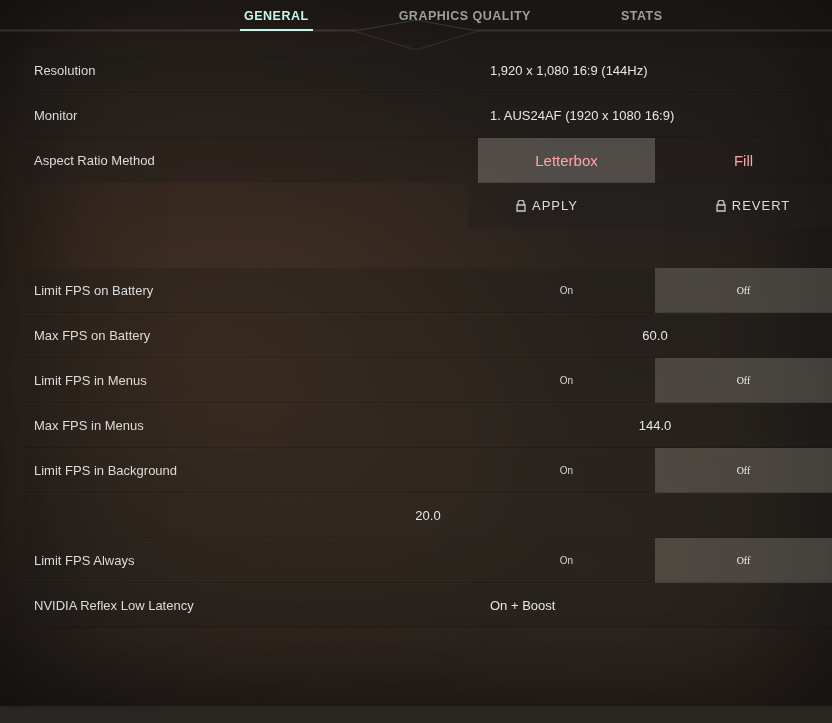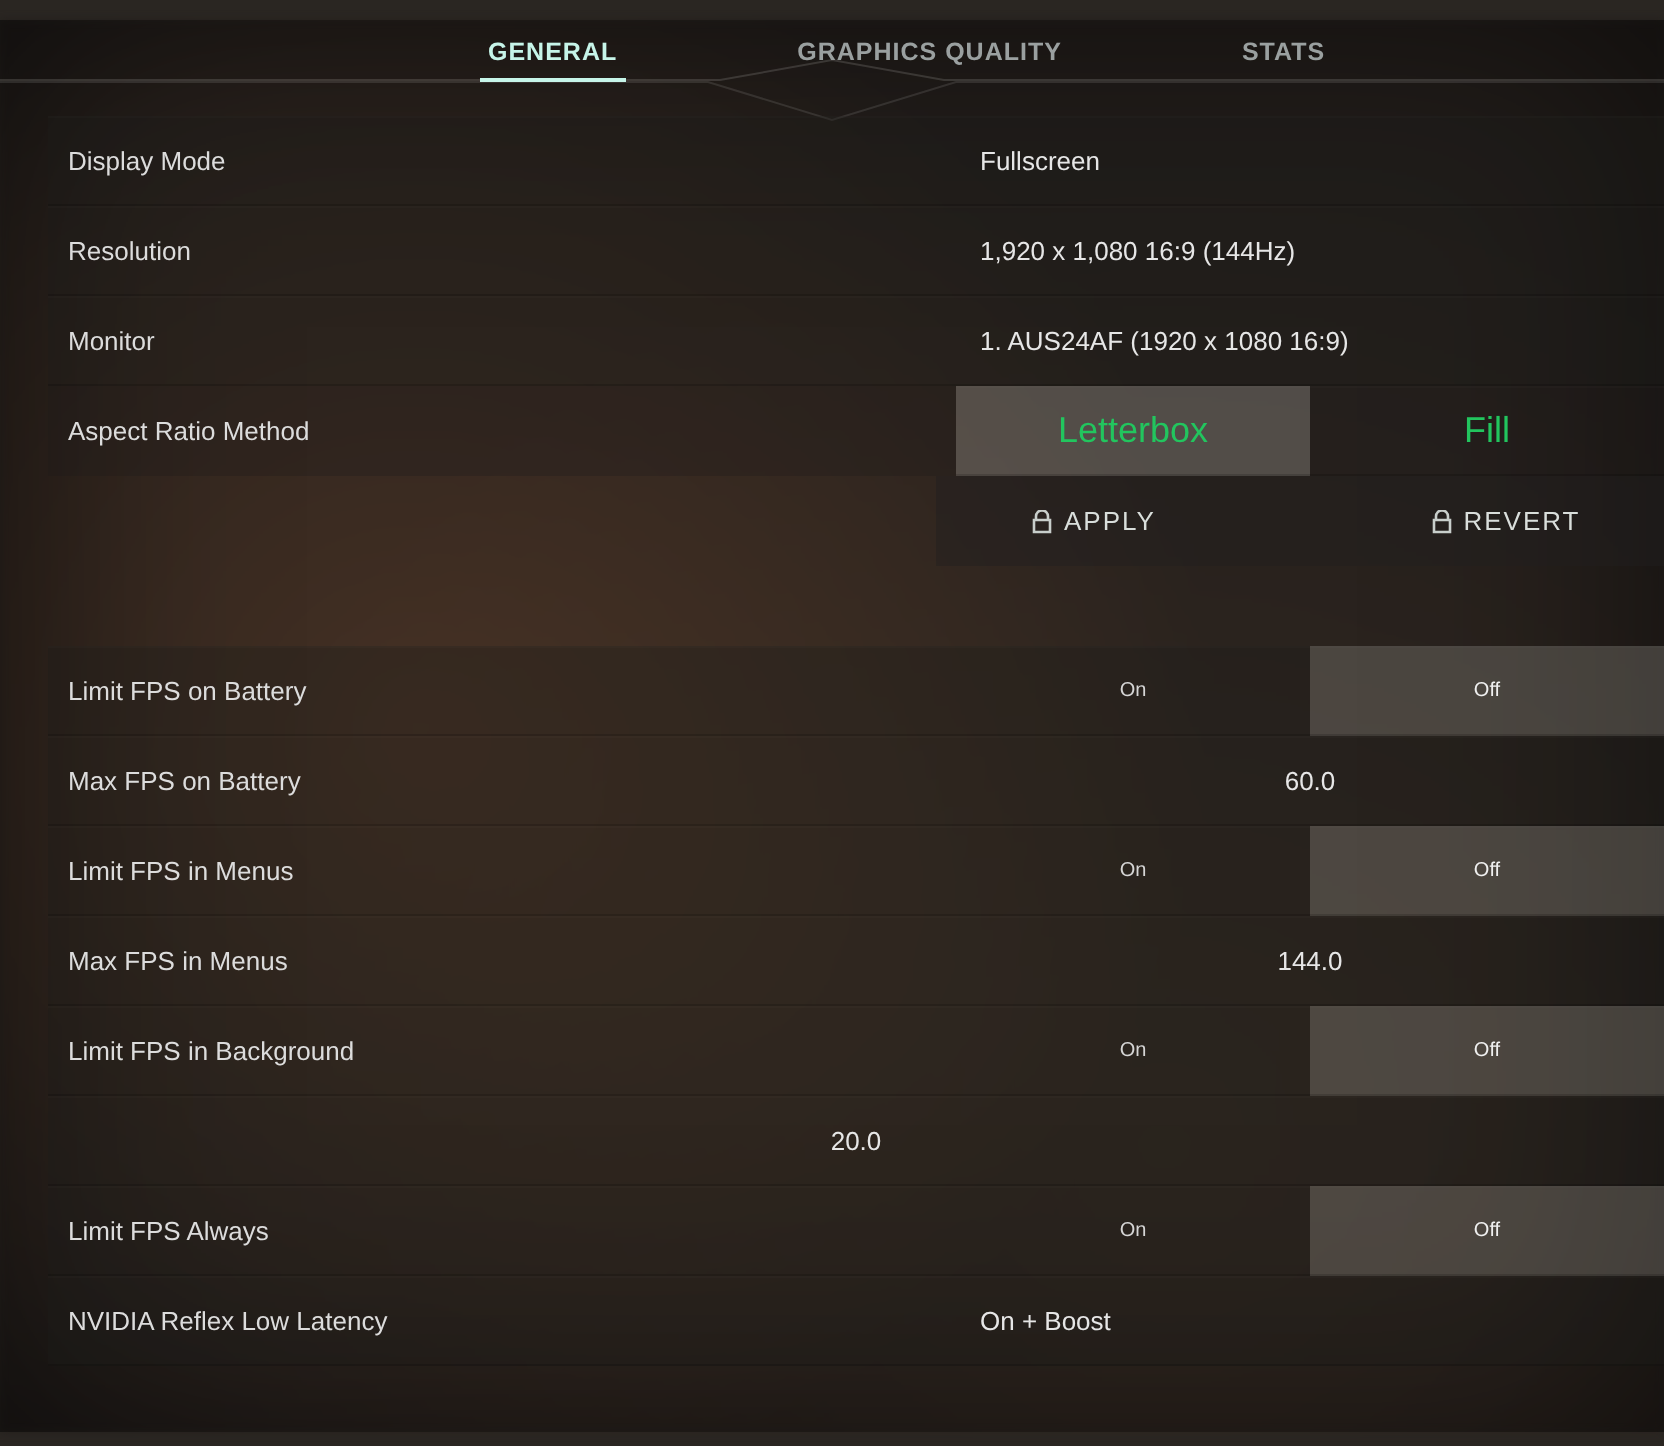--- a/index.html
+++ b/index.html
@@ -24,21 +24,20 @@
   }
   .vignette {
     position: absolute;
     inset: 0;
     box-shadow: inset 0 0 140px rgba(0,0,0,0.6);
   }
   .page {
     position: relative;
     width: 832px;
     height: 706px;
-    margin-top: 10px;
   }
 
   
   .tabs {
     position: absolute;
     top: 0;
     left: 0;
     right: 0;
     height: 32px;
     display: flex;
@@ -126,20 +125,21 @@
     align-items: center;
     justify-content: center;
     font-size: 10px;
     background: rgba(30,28,26,0.35);
     color: #d6d6d6;
     cursor: pointer;
   }
   .toggle-opt.selected {
     background: rgba(122,118,112,0.42);
     color: #f0f0f0;
+    font-family: Liberation Serif, serif;
   }
 
   
   .aspect-label {
     width: 444px;
     display: flex;
     align-items: center;
     padding-left: 10px;
     background: rgba(30,28,26,0.30);
     color: #dcdcdc;
@@ -148,22 +148,22 @@
   .aspect-opts {
     flex: 1;
     display: flex;
   }
   .aspect-opt {
     flex: 1;
     height: 45px;
     display: flex;
     align-items: center;
     justify-content: center;
-    font-size: 18px;
-    color: #22c55e;
+    font-size: 15px;
+    color: #fca5a5;
     background: rgba(30,28,26,0.25);
     cursor: pointer;
   }
   .aspect-opt.selected {
     background: rgba(130,126,120,0.48);
   }
 
   
   .action-bar {
     display: flex;
@@ -218,24 +218,20 @@
   </div>
 
   <div class="tabs">
     <div class="tab active">GENERAL</div>
     <div class="tab">GRAPHICS QUALITY</div>
     <div class="tab">STATS</div>
   </div>
 
   <div class="content">
 
-    <div class="row">
-      <div class="label-cell">Display Mode</div>
-      <div class="value-cell">Fullscreen</div>
-    </div>
 
     <div class="row">
       <div class="label-cell">Resolution</div>
       <div class="value-cell">1,920 x 1,080 16:9 (144Hz)</div>
     </div>
 
     <div class="row">
       <div class="label-cell">Monitor</div>
       <div class="value-cell">1. AUS24AF (1920 x  1080 16:9)</div>
     </div>

